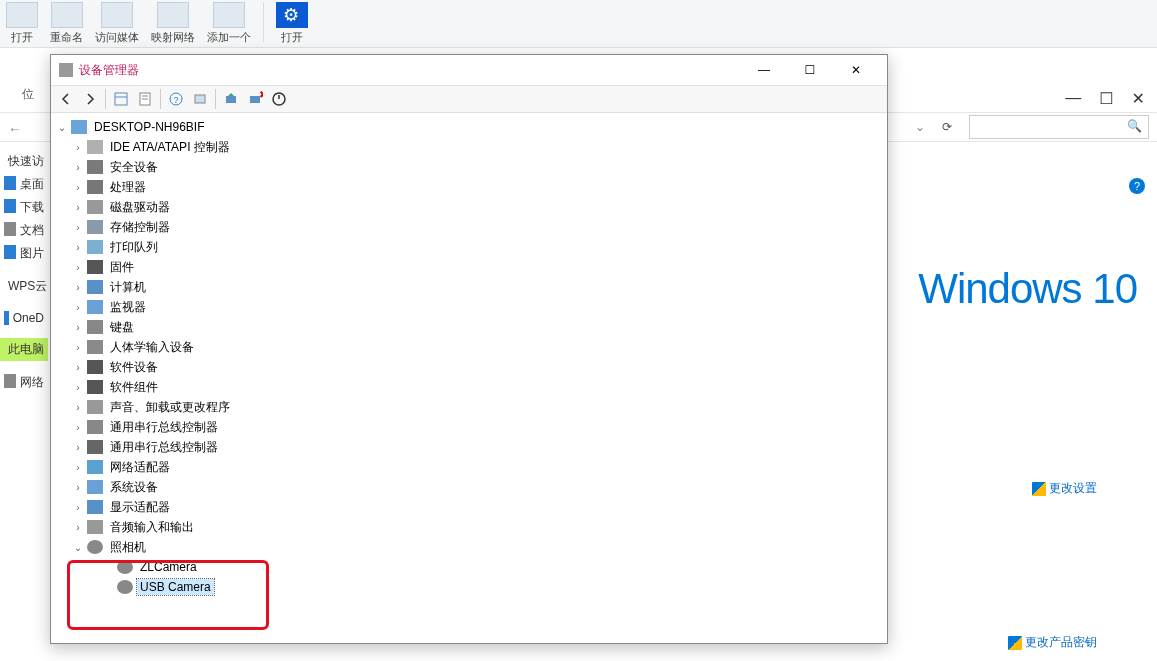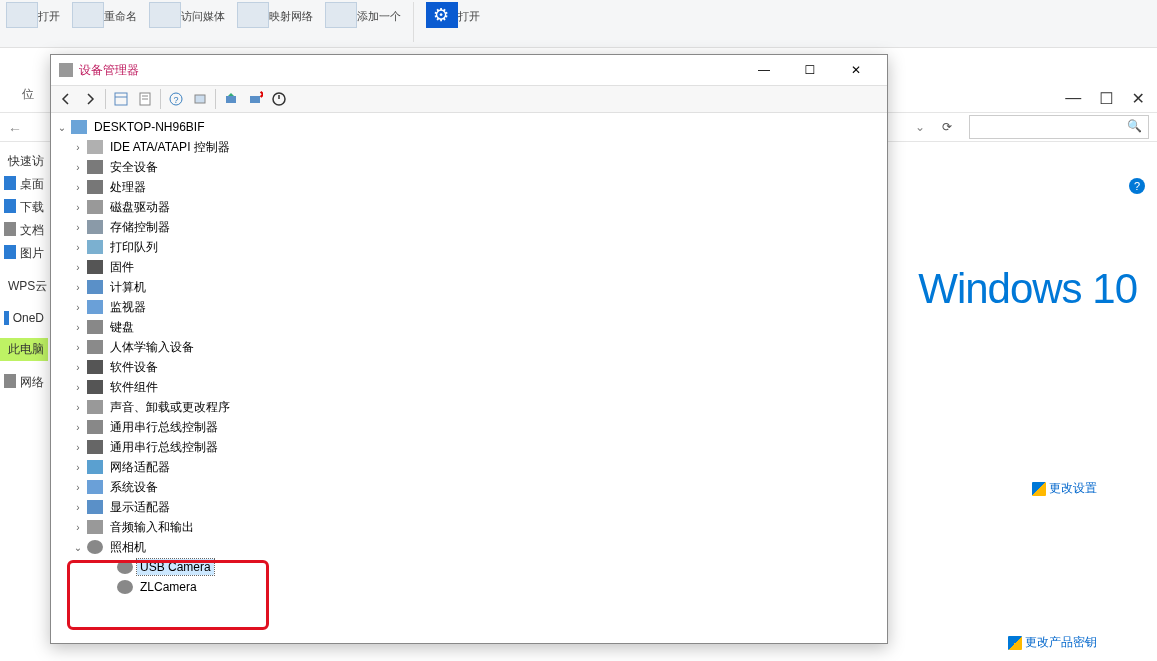--- a/index.html
+++ b/index.html
@@ -1,20 +1,20 @@
 <!DOCTYPE html>
 <html><head>
 <meta charset="utf-8">
 <style>
 * { margin: 0; padding: 0; box-sizing: border-box; font-family: "Microsoft YaHei", "Segoe UI", sans-serif; }
 body { width: 1157px; height: 661px; background: #fff; overflow: hidden; position: relative; font-size: 12px; }
 
 
 .ribbon-bg { position: absolute; top: 0; left: 0; right: 0; height: 48px; background: #f5f6f7; border-bottom: 1px solid #e1e1e1; display: flex; align-items: flex-start; padding-top: 2px; }
-.ribbon-item { display: flex; flex-direction: row; align-items: center; margin: 0 6px; color: #444; font-size: 11px; justify-content: flex-end; }
+.ribbon-item { display: flex; flex-direction: column; align-items: center; margin: 0 6px; color: #444; font-size: 11px; justify-content: flex-end; }
 .ribbon-icon { width: 32px; height: 26px; background: #e0e8f0; border: 1px solid #c0d0e0; margin-bottom: 2px; }
 .ribbon-icon.gear { background: #0a5bd1; border-color: #0a5bd1; position: relative; }
 .ribbon-icon.gear::after { content: "⚙"; color: #fff; font-size: 18px; position: absolute; left: 6px; top: 1px; }
 .ribbon-mini { display: flex; align-items: center; margin: 2px 4px; font-size: 11px; color: #444; }
 .ribbon-mini-icon { width: 16px; height: 16px; background: #d0d0d0; margin-right: 4px; }
 
 
 .explorer-nav { position: absolute; top: 112px; left: 0; right: 0; height: 30px; border-top: 1px solid #e5e5e5; border-bottom: 1px solid #e5e5e5; display: flex; align-items: center; }
 .nav-btn { width: 30px; height: 28px; display: flex; align-items: center; justify-content: center; color: #888; font-size: 14px; }
 .addr-right { position: absolute; right: 8px; display: flex; align-items: center; gap: 8px; }
@@ -372,27 +372,27 @@
         <div class="tree-row cat">
           <span class="expander">›</span>
           <span class="node-icon ni-aio"></span>
           <span class="lbl">音频输入和输出</span>
         </div>
         <div class="tree-row cat">
           <span class="expander">⌄</span>
           <span class="node-icon ni-cam"></span>
           <span class="lbl">照相机</span>
         </div>
+        <div class="tree-row dev">
+          <span class="expander empty"></span>
+          <span class="node-icon ni-cam"></span>
+          <span class="lbl">ZLCamera</span>
+        </div>
         <div class="tree-row dev selected">
           <span class="expander empty"></span>
           <span class="node-icon ni-cam"></span>
           <span class="lbl">USB Camera</span>
         </div>
-        <div class="tree-row dev">
-          <span class="expander empty"></span>
-          <span class="node-icon ni-cam"></span>
-          <span class="lbl">ZLCamera</span>
-        </div>
       </div>
   </div>
 
   <div class="red-box" style="top:505px;left:16px;width:202px;height:70px"></div>
 </div>
 
 </body></html>

